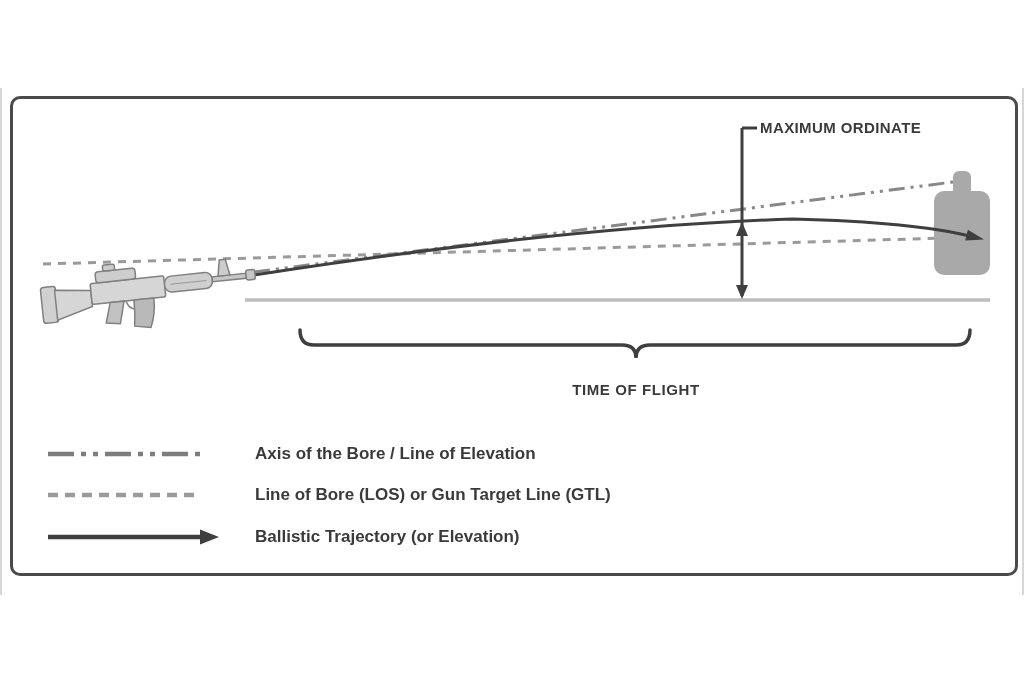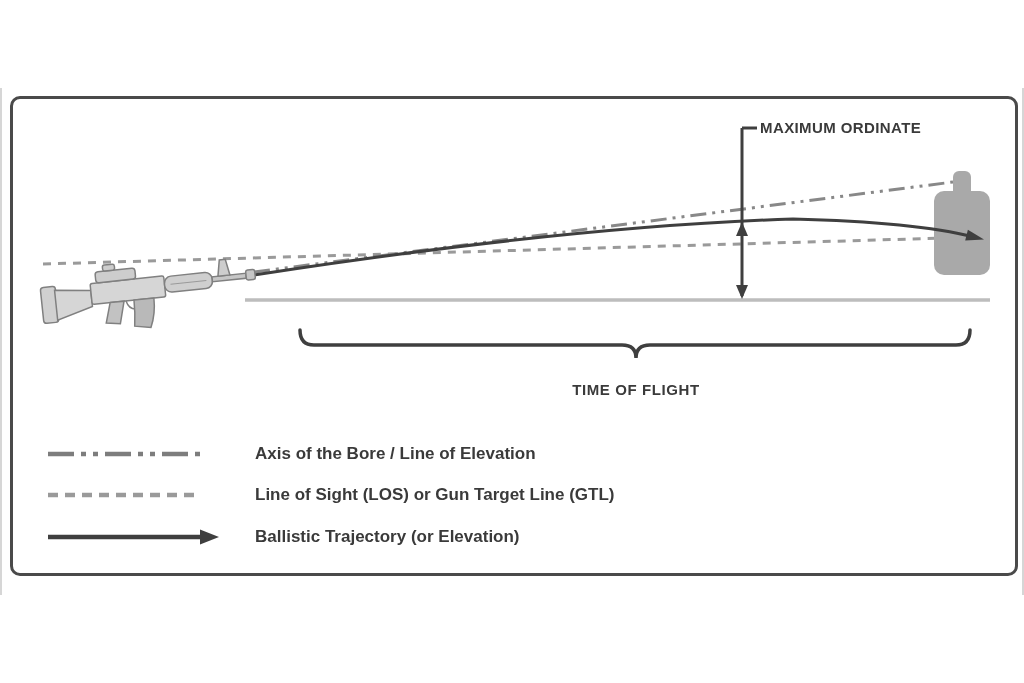--- a/index.html
+++ b/index.html
@@ -94,17 +94,17 @@
       <polygon points="206,438 187,430.5 187,445.5" fill="#3f3f3f"></polygon>
     </g>
   </svg>
 
   <div class="lbl max-ordinate">MAXIMUM ORDINATE</div>
 
   <div class="lbl time-of-flight">TIME OF FLIGHT</div>
 
   <div class="lbl legend-label row1">Axis of the Bore / Line of Elevation</div>
 
-  <div class="lbl legend-label row2">Line of Sight (LOS) or Gun Target Line (GTL)</div>
+  <div class="lbl legend-label row2">Line of Bore (LOS) or Gun Target Line (GTL)</div>
 
   <div class="lbl legend-label row3">Ballistic Trajectory (or Elevation)</div>
 
 </div>
 
 </body></html>

